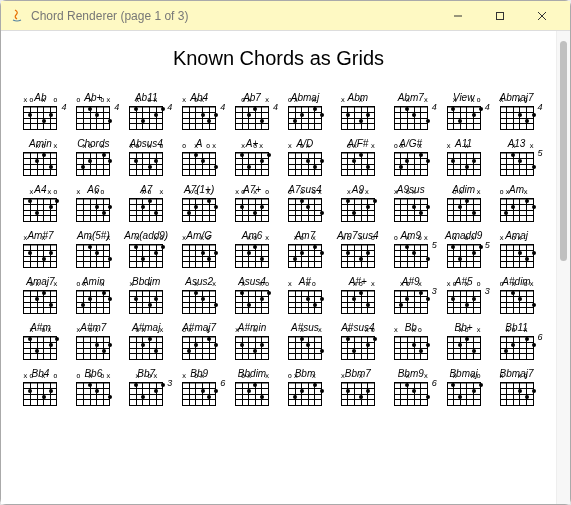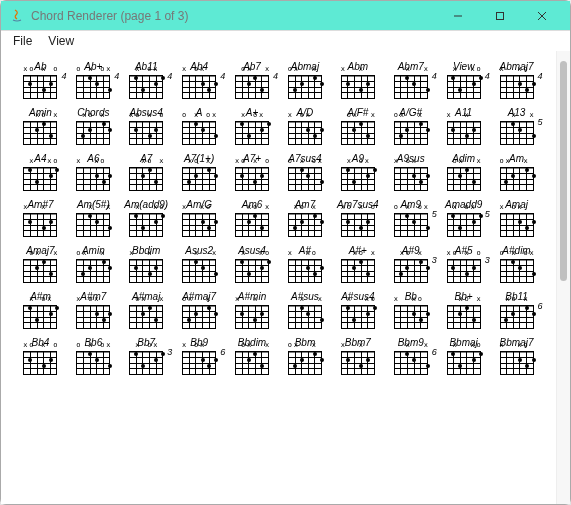--- a/index.html
+++ b/index.html
@@ -19,21 +19,21 @@
     box-shadow: 0 3px 10px rgba(0,0,0,0.15);
     display: flex;
     flex-direction: column;
   }
   .titlebar {
     height: 30px;
     display: flex;
     align-items: center;
     padding: 0 8px;
     border-bottom: 1px solid #ddd;
-    background: #5eead4;
+    background: #fef9c3;
   }
   .titlebar .app-icon {
     width: 16px; height: 16px;
     margin-right: 6px;
     display: flex; align-items: center; justify-content: center;
   }
   .titlebar .title {
     flex: 1;
     font-size: 12px;
     color: #777;
@@ -189,27 +189,24 @@
       </div>
       <div class="win-btn close">
         <svg width="10" height="10">
             <line x1="1" y1="1" x2="9" y2="9" stroke="#333" stroke-width="1"></line>
             <line x1="9" y1="1" x2="1" y2="9" stroke="#333" stroke-width="1"></line>
           </svg>
       </div>
     </div>
   </div>
 
-  <div class="menubar">
-    <div class="menu-item">File</div>
-    <div class="menu-item">View</div>
-  </div>
 
   <div class="content-wrap">
     <div class="content">
+      <div class="page-title">Known Chords as Grids</div>
       <div class="chord-grid" id="chord-grid">
           <div class="chord">
             <div class="chord-name">Ab</div>
             <div class="diagram-wrap">
               <div class="fret-label">4</div>
               <div class="markers">
                 <span>x</span>
                 <span>o</span>
                 <span></span>
                 <span>x</span>

